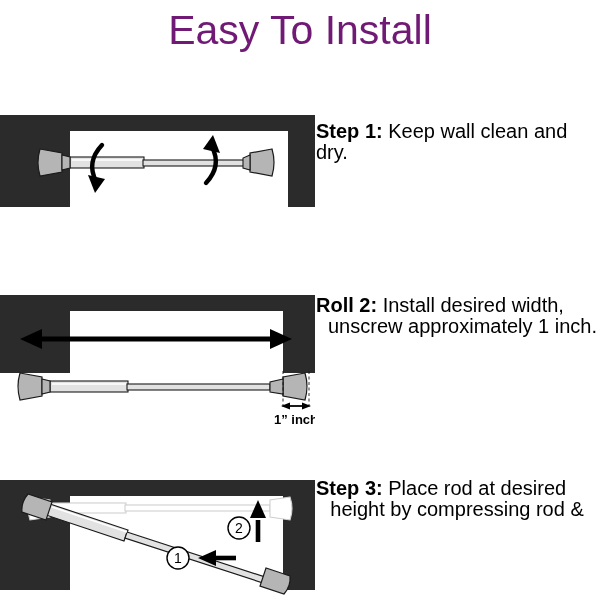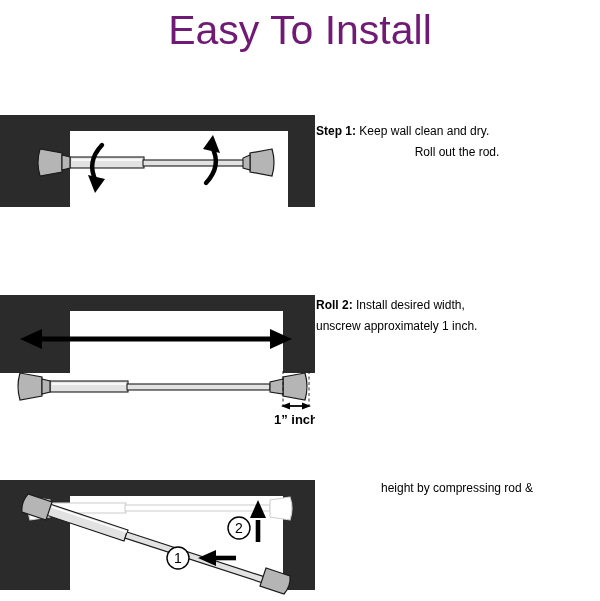--- a/index.html
+++ b/index.html
@@ -45,36 +45,36 @@
     position: absolute;
     left: 0;
     top: 0;
     width: 315px;
     height: 100%;
   }
   .steptext {
     position: absolute;
     left: 316px;
     width: 282px;
-    font-size: 12px;
+    font-size: 20px;
     line-height: 21px;
     text-align: center;
     color: #000000;
   }
   #step-text-1 { top: 16px; }
   #step-text-2 { top: 10px; }
   #step-text-3 { top: 18px; }
 
   .steptext .lead {
     font-weight: bold;
   }
   .steptext .line-1 { text-align: left; }
   .steptext .line-2,
   .steptext .line-3 { text-align: center; }
-  #step-text-2 .line-2 { text-align: left; }
+  #step-text-2 .line-2 { text-align: left; padding-left: 12px; }
   #step-text-3 .line-2 { text-align: center; }
 
   svg { display: block; }
 </style>
 </head>
 <body>
 
 <div class="title">Easy To Install</div>
 
 <div class="step-row" id="step-row-1">
@@ -106,21 +106,20 @@
         <path d="M 220 48 L 203 44 L 213 30 Z" fill="#000000"></path>
       </g>
     </svg>
   </div>
 
   <div class="steptext" id="step-text-1">
     <div class="line-1">
       <span class="lead">Step 1:</span>
       <span>Keep wall clean and dry.</span>
     </div>
-    <div class="line-2">Roll out the rod.</div>
   </div>
 </div>
 
 <div class="step-row" id="step-row-2">
 
   <div class="diagram">
     <svg width="315" height="160" viewBox="0 0 315 160">
 
       <rect x="0" y="10" width="310" height="16" fill="#2b2b2b"></rect>
       <rect x="0" y="10" width="70" height="78" fill="#2b2b2b"></rect>
@@ -200,15 +199,19 @@
       <g>
         <circle cx="239" cy="68" r="11" fill="#ffffff" stroke="#000000" stroke-width="1.4"></circle>
         <text x="239" y="73" font-family="Liberation Sans, sans-serif" font-size="14" text-anchor="middle" fill="#000000">2</text>
         <line x1="258" y1="82" x2="258" y2="60" stroke="#000000" stroke-width="4.6"></line>
         <path d="M 258 40 L 250 58 L 266 58 Z" fill="#000000"></path>
       </g>
     </svg>
   </div>
 
   <div class="steptext" id="step-text-3">
+    <div class="line-1">
+      <span class="lead">Step 3:</span>
+      <span>Place rod at desired</span>
+    </div>
     <div class="line-2">height by compressing rod &amp;</div>
   </div>
 </div>
 
 </body></html>

